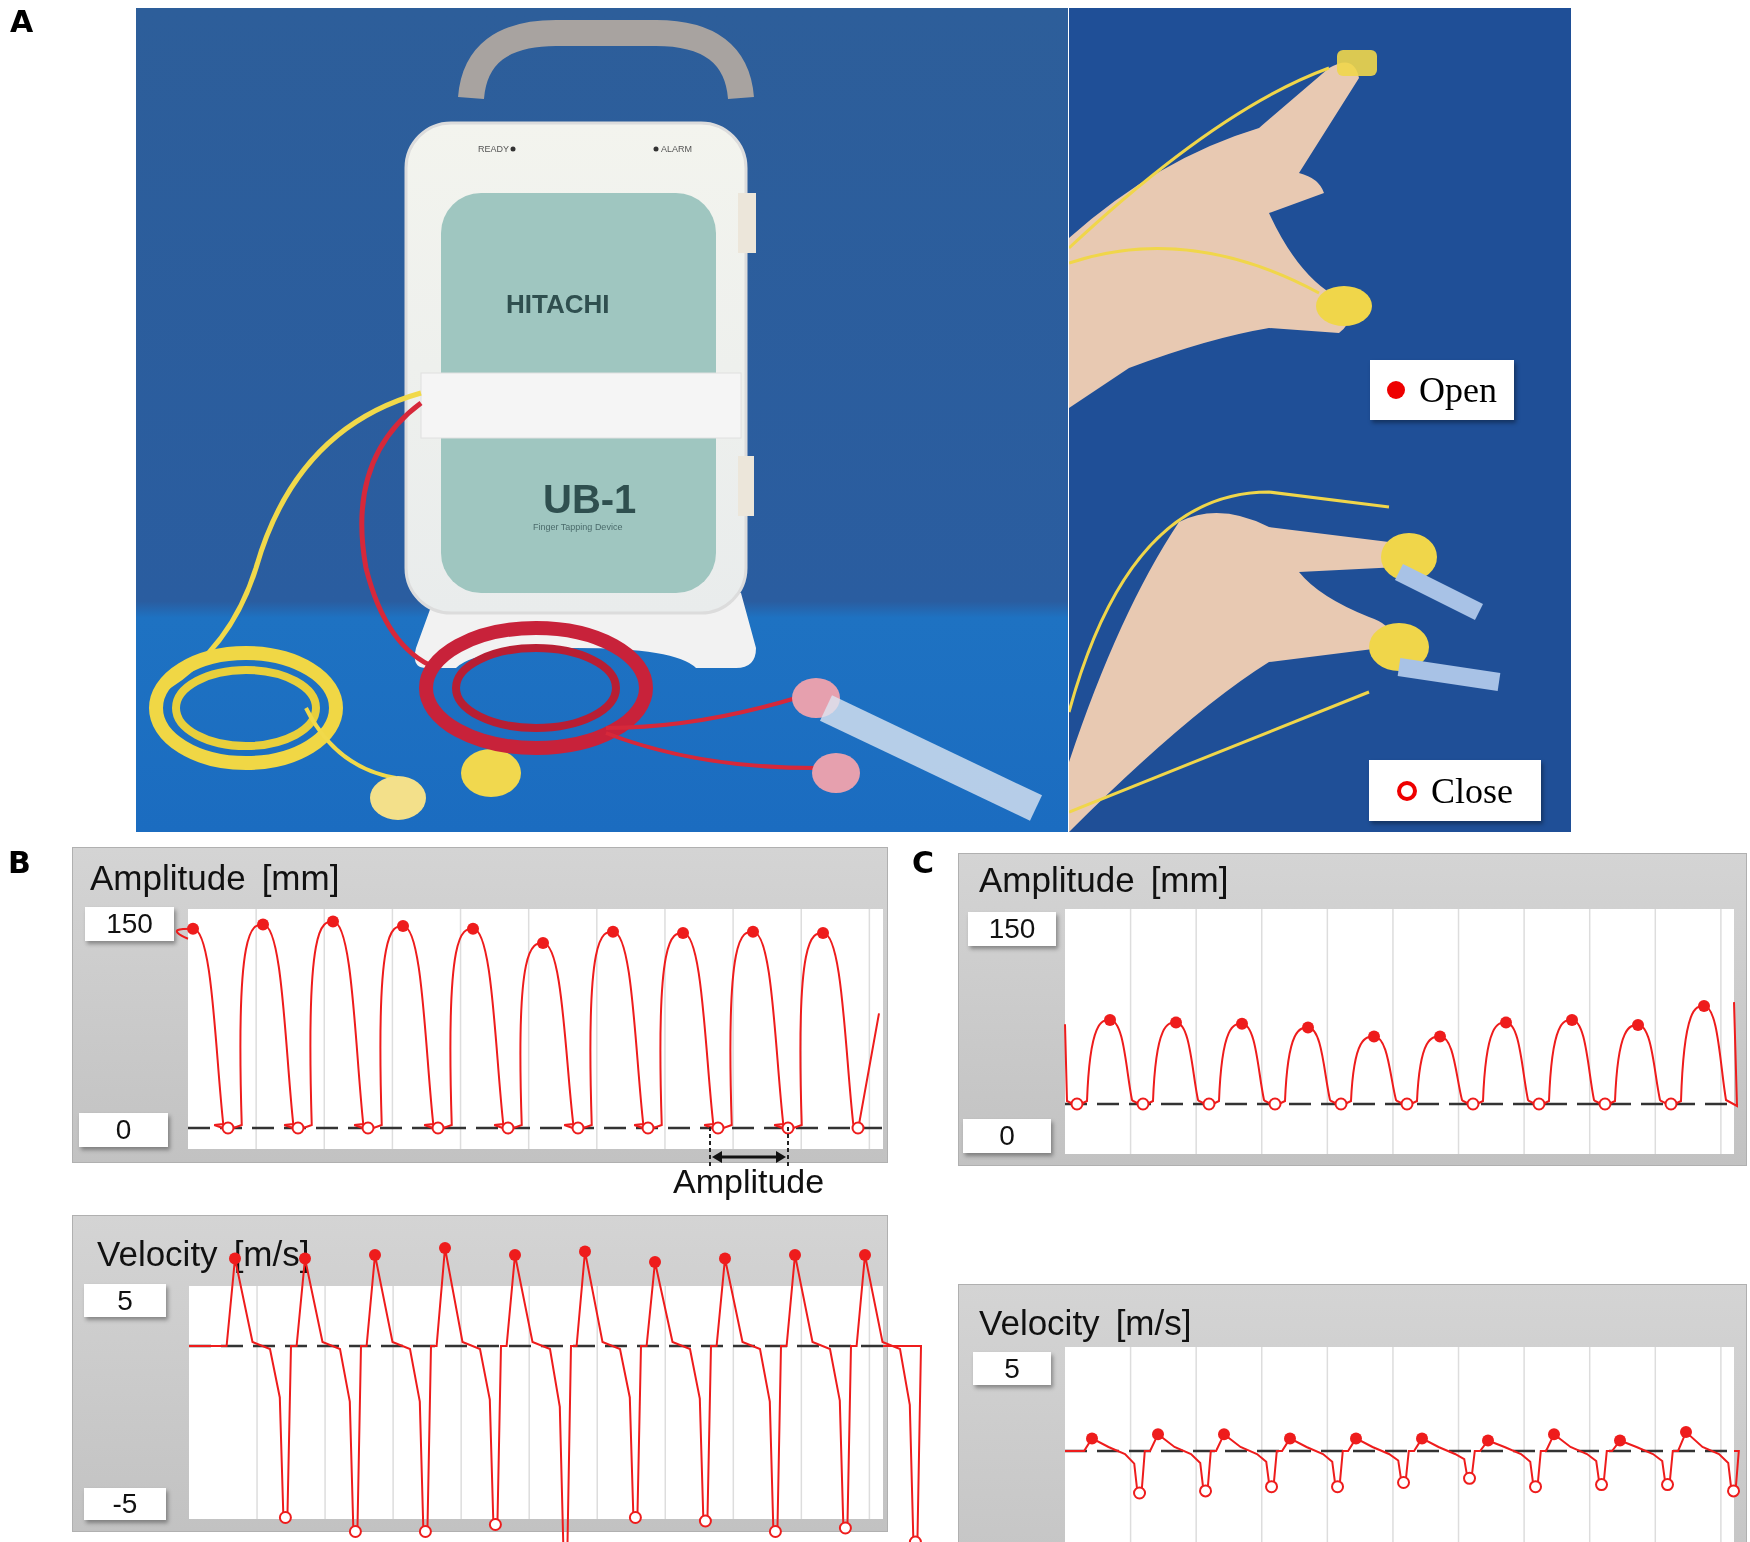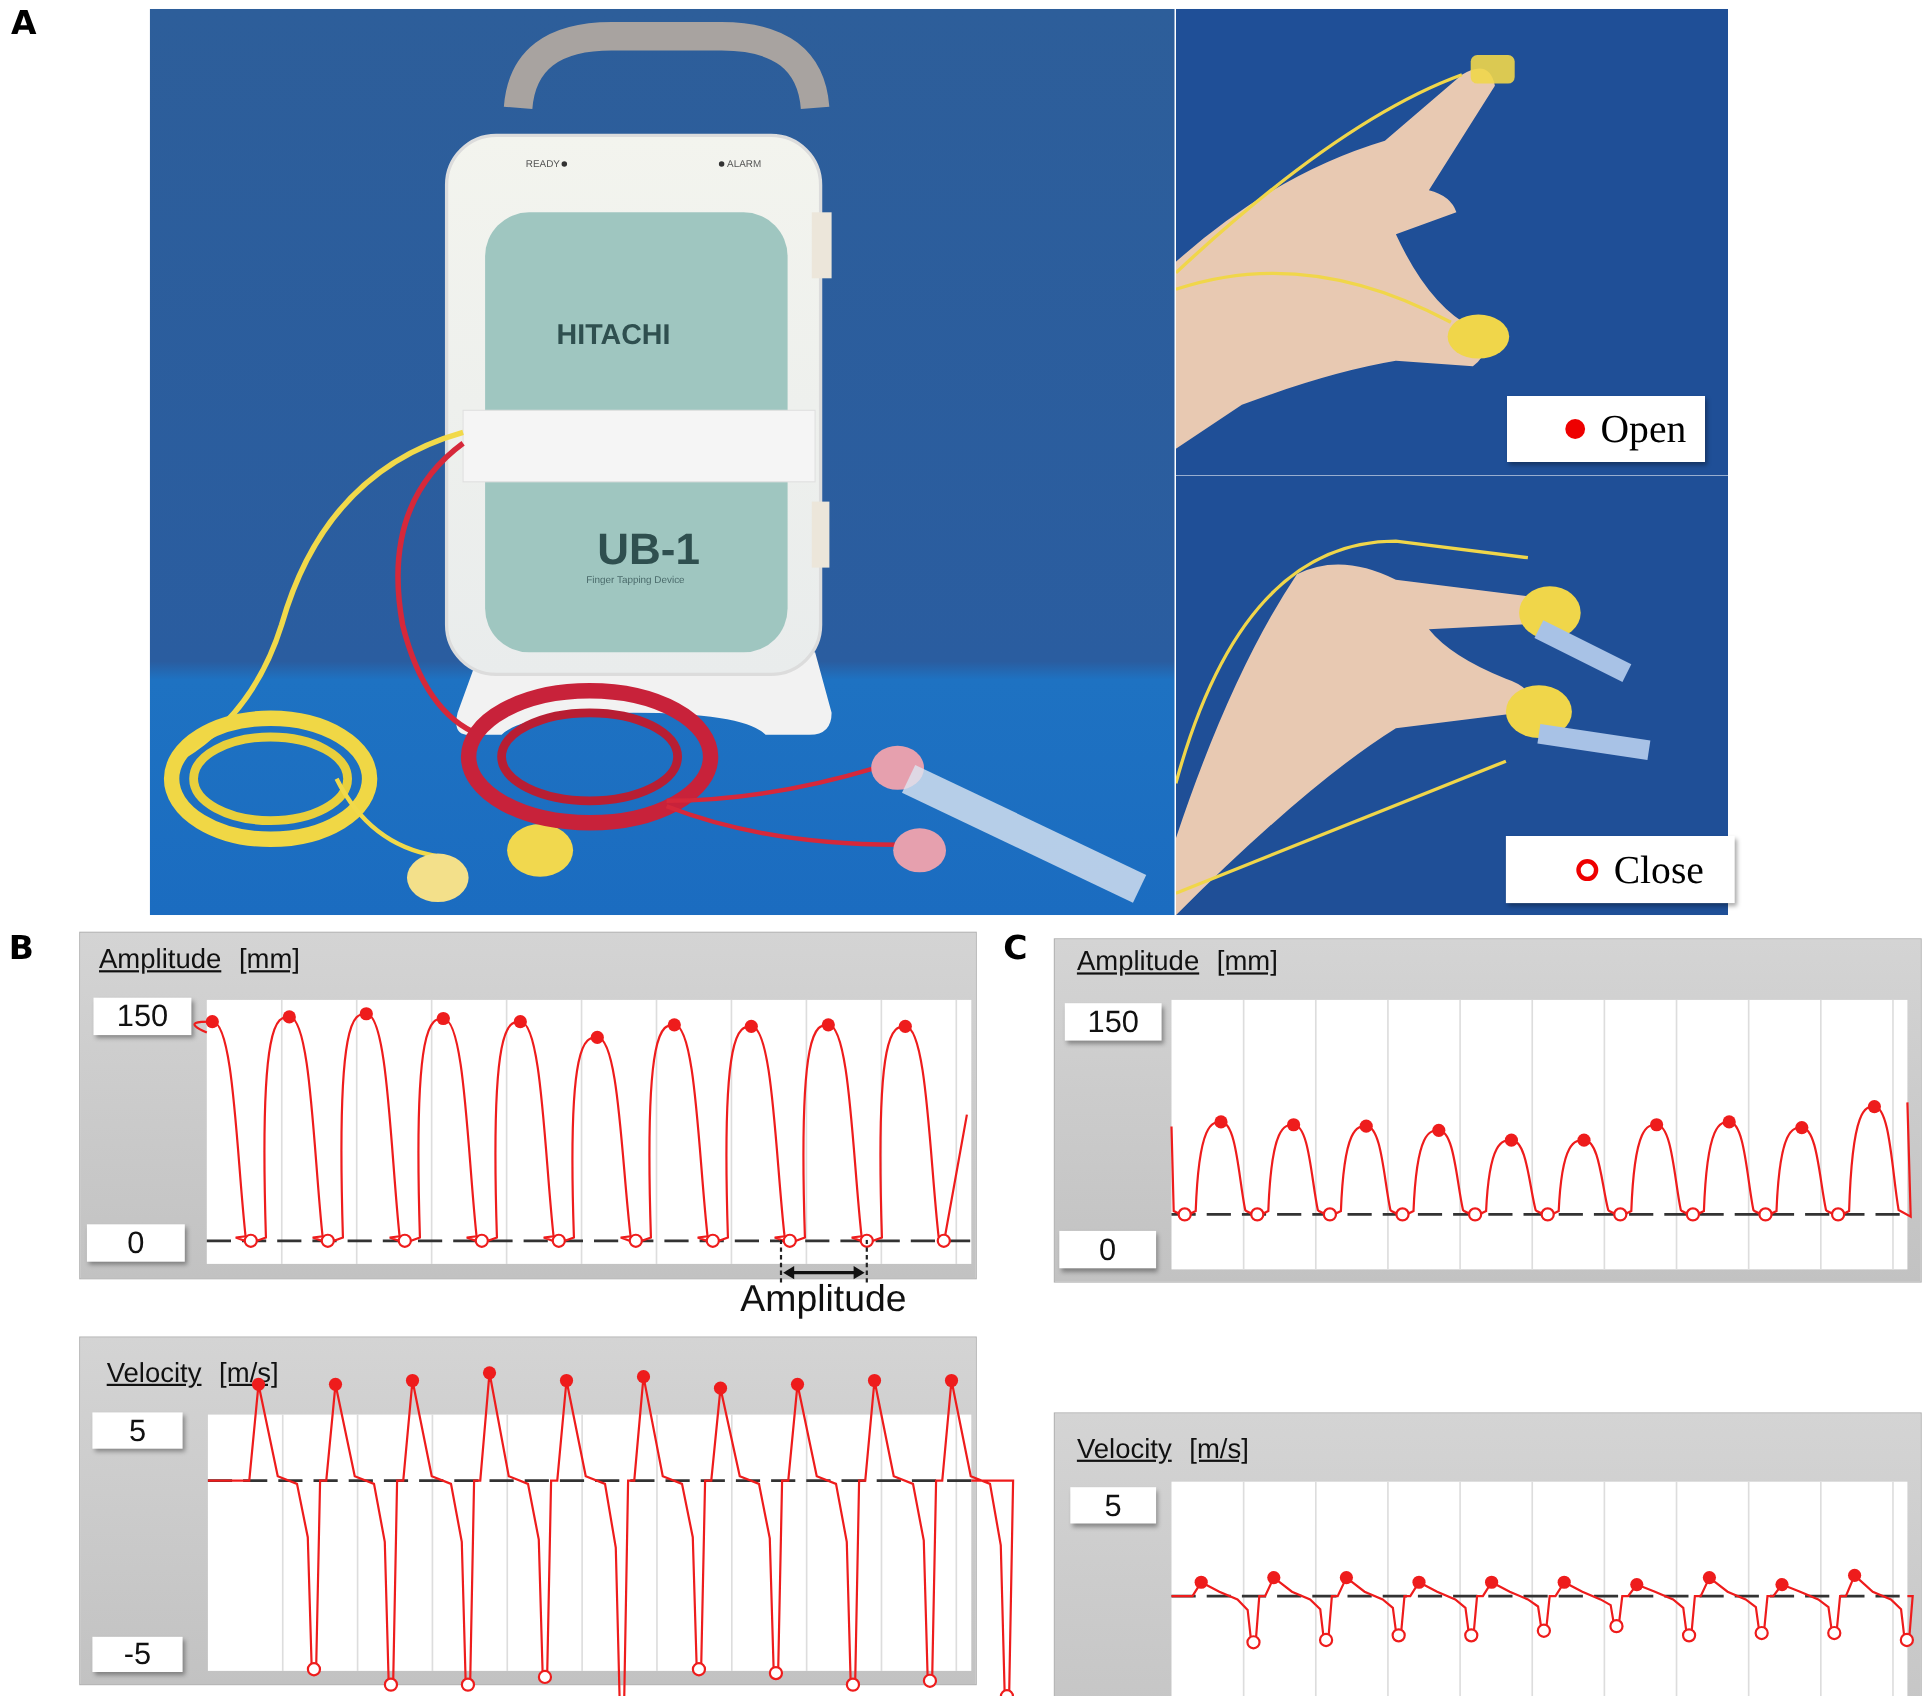--- a/index.html
+++ b/index.html
@@ -4,26 +4,26 @@
 <style>
   html, body { margin:0; padding:0; background:#ffffff; }
   body { width:1750px; height:1542px; position:relative; overflow:hidden;
          font-family:"Liberation Sans", sans-serif; }
   .panel-letter { position:absolute; font-weight:bold; font-size:30px; color:#000;
                   font-family:"DejaVu Sans", sans-serif; }
   .photo { position:absolute; overflow:hidden;margin-left:46px; }
   .photo svg { width:100%; height:100%; display:block; }
   .legend-box { position:absolute; background:#fff; box-shadow:2px 3px 4px rgba(0,0,0,0.35);
                 display:flex; align-items:center; justify-content:center; gap:14px;
-                font-family:"Liberation Serif", serif; font-size:36px; color:#000;padding-left:36px; }
+                font-family:"Liberation Serif", serif; font-size:36px; color:#000; }
   .dot-filled { width:18px; height:18px; border-radius:50%; background:#ee0000; display:inline-block; }
   .dot-open { width:12px; height:12px; border-radius:50%; border:4px solid #ee0000; background:#fff; display:inline-block; }
   .chart-panel { position:absolute; background:linear-gradient(#d4d4d4, #c2c2c2);
                  border:1px solid #b0b0b0; box-sizing:border-box; }
-  .chart-title { position:absolute; font-size:25px; color:#111; white-space:nowrap;text-decoration:underline; }
+  .chart-title { position:absolute; font-size:35px; color:#111; white-space:nowrap; }
   .chart-title .unit { margin-left:16px; }
   .axis-box { position:absolute; background:#fff; box-shadow:2px 3px 4px rgba(0,0,0,0.35);
               font-size:28px; color:#111; display:flex; align-items:center; justify-content:center; }
   .plot { position:absolute; background:#fff; }
   .plot svg { width:100%; height:100%; display:block; overflow:visible; }
   .interval-text { position:absolute; font-size:34px; color:#111; }
   .interval-arrow { position:absolute; }
 </style>
 </head>
 <body>

